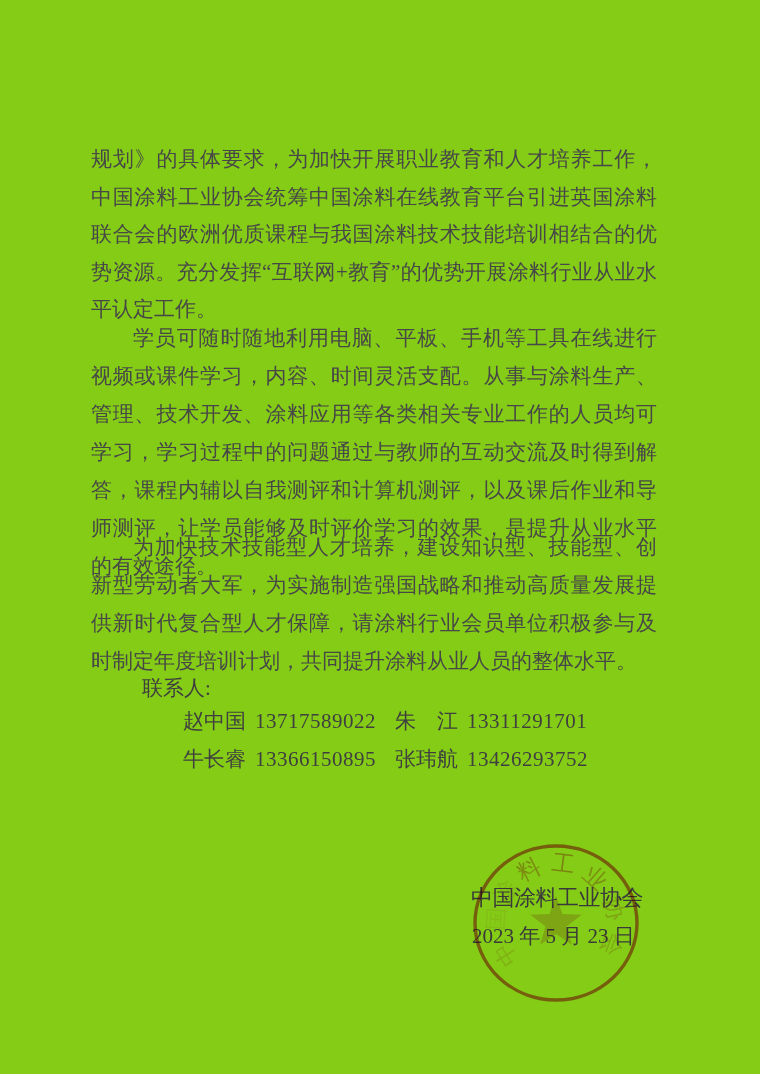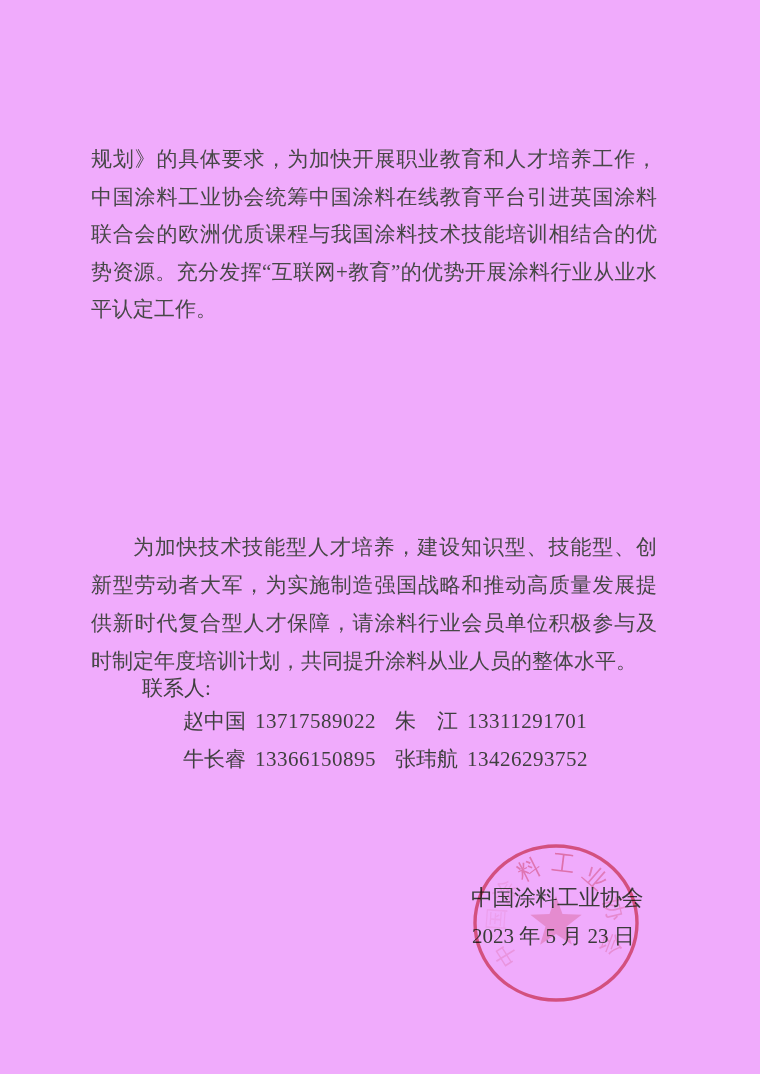--- a/index.html
+++ b/index.html
@@ -1,20 +1,20 @@
 <!DOCTYPE html>
 <html><head>
 <meta charset="utf-8">
 <style>
   html, body { margin: 0; padding: 0; background: #ffffff; }
   .page {
     position: relative;
     width: 760px;
     height: 1074px;
-    background: #f0abfc;
+    background: #84cc16;
     overflow: hidden;
     font-family: "Liberation Serif", "DejaVu Serif", serif;
   }
   .para {
     position: absolute;
     left: 91px;
     width: 566px;
     margin: 0;
     font-size: 21px;
     color: #474747;
@@ -76,20 +76,21 @@
     font-size: 23px;
   }
 </style>
 </head>
 <body>
 
 <div class="page">
 
   <p class="para" id="para-1">规划》的具体要求，为加快开展职业教育和人才培养工作，中国涂料工业协会统筹中国涂料在线教育平台引进英国涂料联合会的欧洲优质课程与我国涂料技术技能培训相结合的优势资源。充分发挥“互联网+教育”的优势开展涂料行业从业水平认定工作。</p>
 
+  <p class="para" id="para-2">学员可随时随地利用电脑、平板、手机等工具在线进行视频或课件学习，内容、时间灵活支配。从事与涂料生产、管理、技术开发、涂料应用等各类相关专业工作的人员均可学习，学习过程中的问题通过与教师的互动交流及时得到解答，课程内辅以自我测评和计算机测评，以及课后作业和导师测评，让学员能够及时评价学习的效果，是提升从业水平的有效途径。</p>
 
   <p class="para" id="para-3">为加快技术技能型人才培养，建设知识型、技能型、创新型劳动者大军，为实施制造强国战略和推动高质量发展提供新时代复合型人才保障，请涂料行业会员单位积极参与及时制定年度培训计划，共同提升涂料从业人员的整体水平。</p>
 
   <div class="contacts-label">联系人:</div>
 
   <div class="contact-rows">
     <div class="contact-row">
       <span>赵中国</span><span class="ph">13717589022</span><span class="c2">朱　江</span><span class="ph">13311291701</span>
     </div>
     <div class="contact-row">

